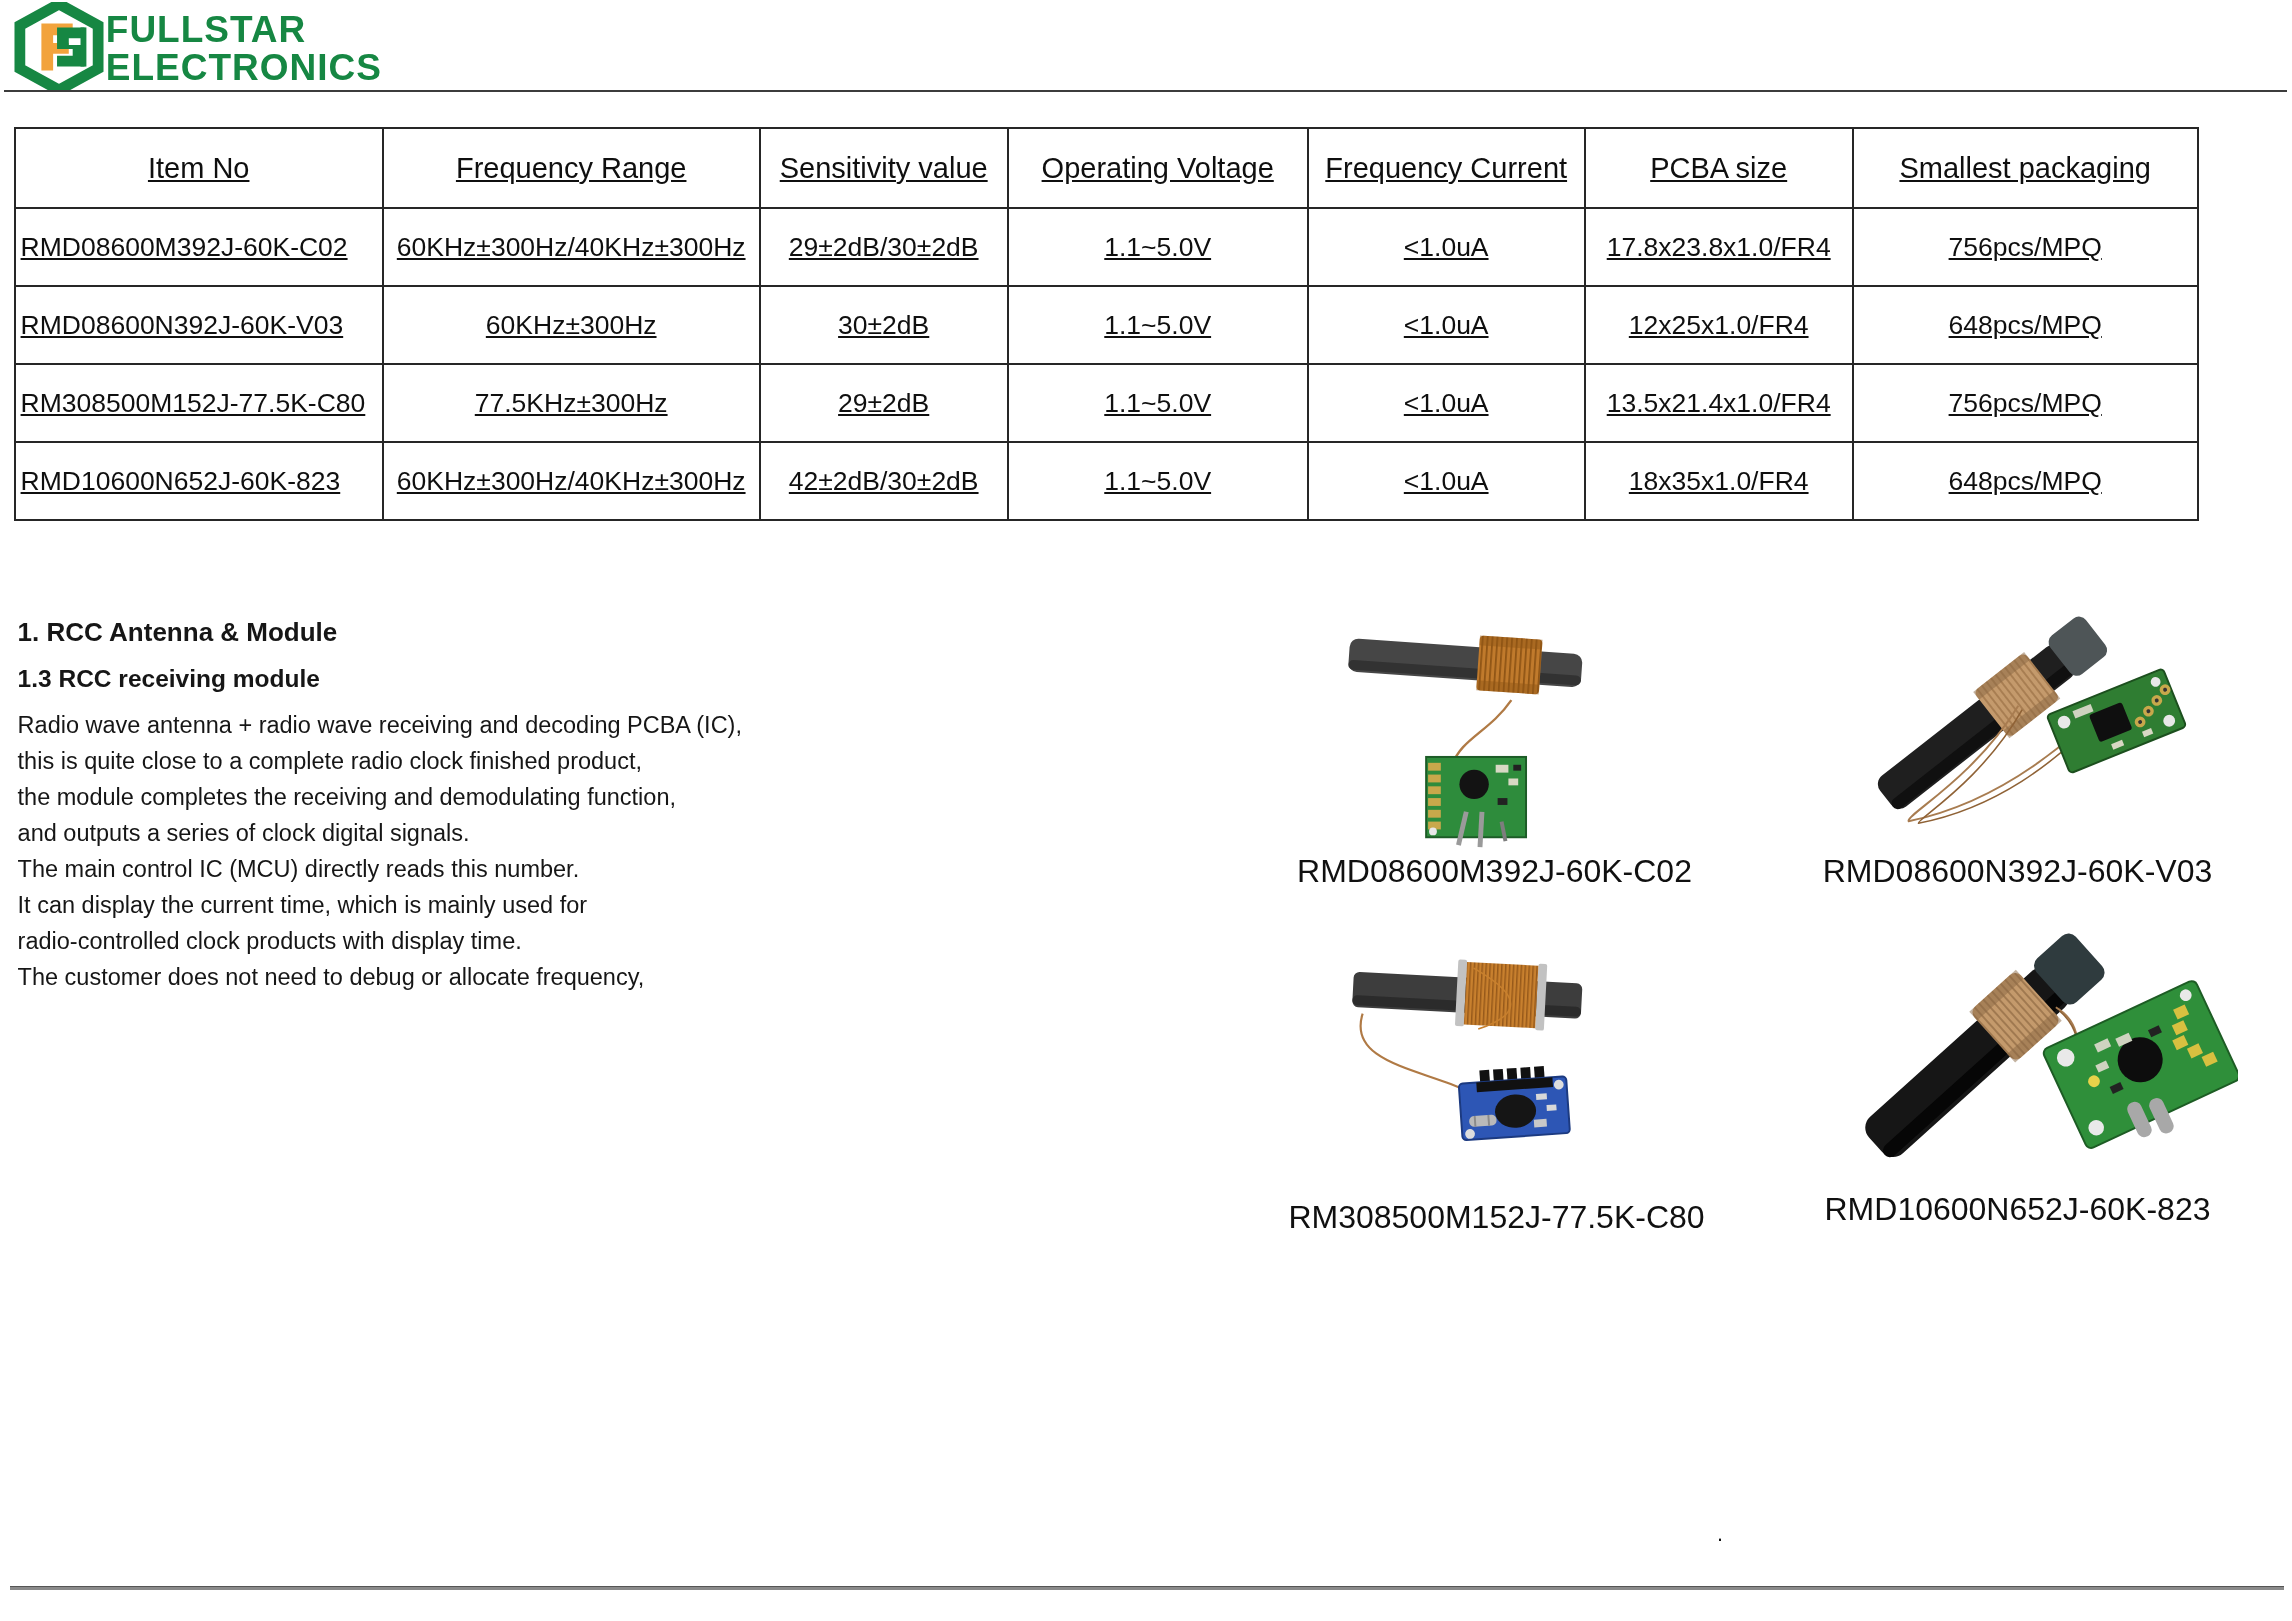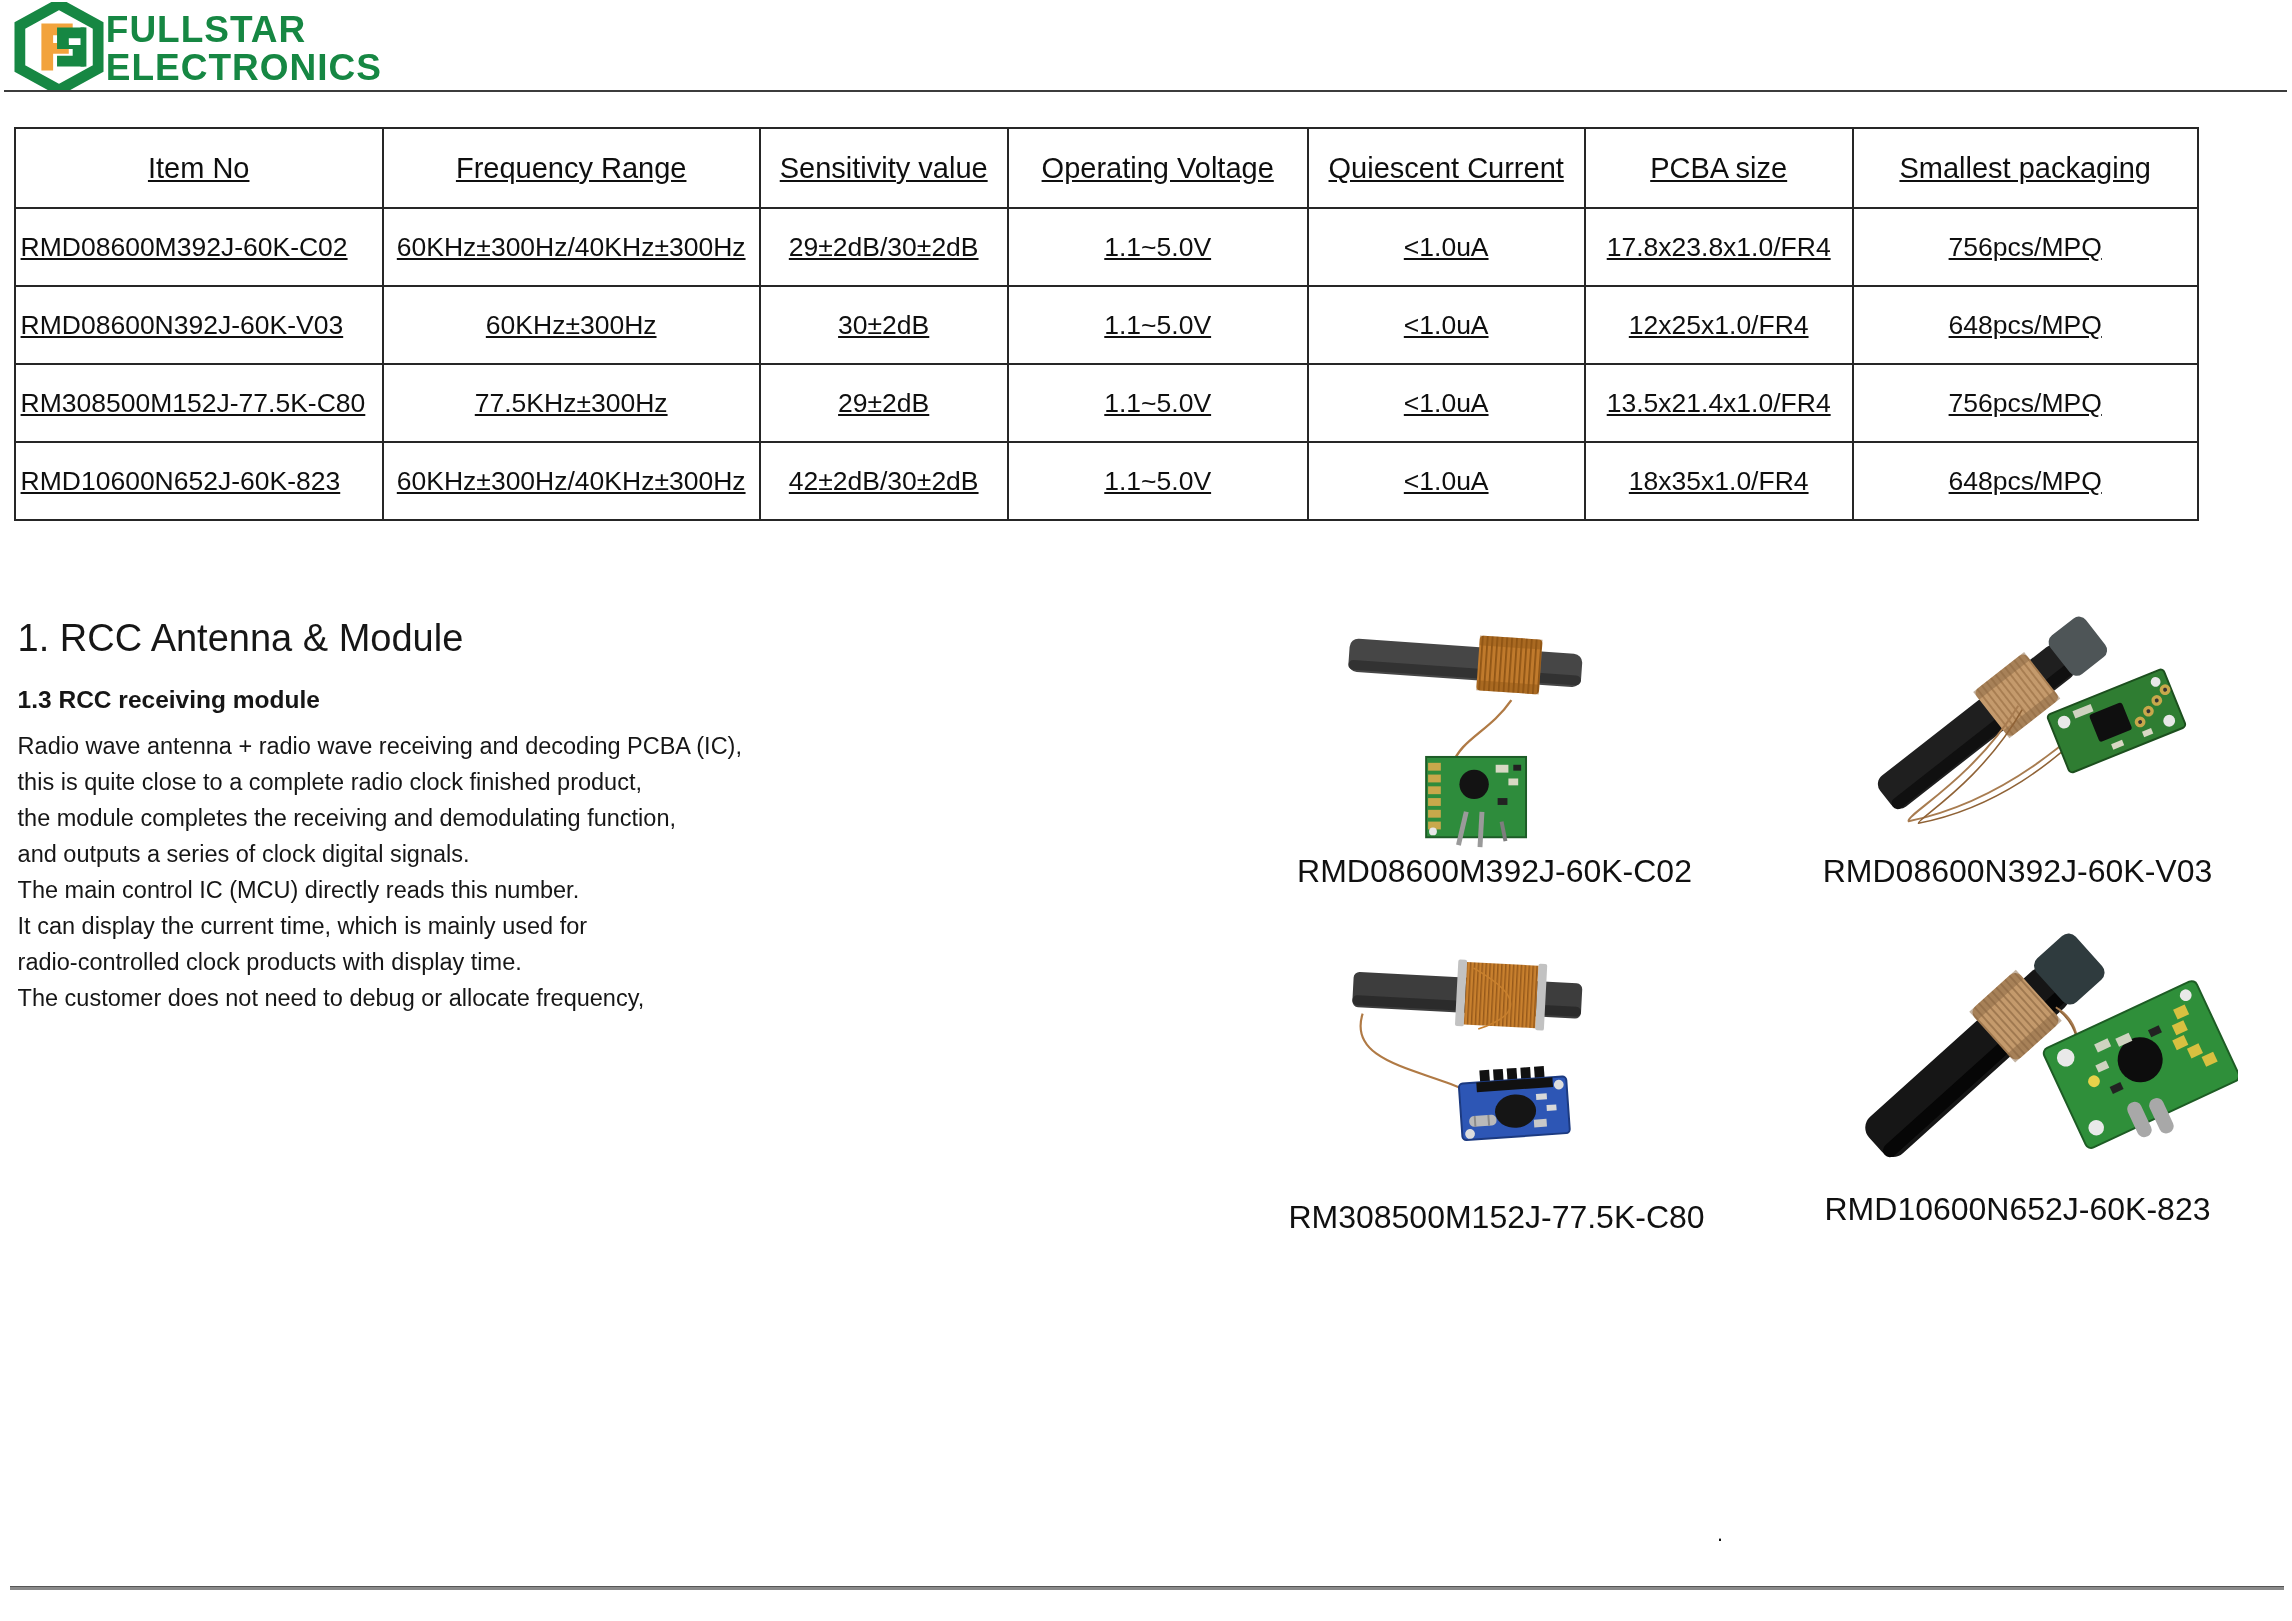--- a/index.html
+++ b/index.html
@@ -24,21 +24,21 @@
     border:2px solid #262626;text-align:center;vertical-align:middle;
     padding:0 3.9px;overflow:hidden;white-space:nowrap;
   }
   table.spec{border:2.9px solid #262626;text-decoration:underline;}
   table.spec th{font-weight:normal;font-size:29px;height:78px;}
   table.spec td{height:76px;}
   table.spec td.c0{text-align:left;padding-left:4.9px;}
 
   
   .section{position:absolute;left:17.6px;top:617px;width:902px;}
-  .section h1{margin:0 0 26px 0;font-size:38px;font-weight:normal;color:#161616;}
+  .section h1{margin:0 0 17px 0;font-size:26px;font-weight:bold;color:#161616;}
   .section h2{margin:0 0 13.7px 0;font-size:24.5px;font-weight:bold;color:#161616;}
   .section p{margin:0;font-size:23.5px;line-height:36px;color:#161616;}
 
   
   .figure{position:absolute;}
   .figure .caption{
     position:absolute;left:0;right:0;text-align:center;font-size:32px;color:#101010;white-space:nowrap;
   }
   .figure svg{position:absolute;}
 
@@ -74,21 +74,21 @@
       <col style="width:277px">
       <col style="width:268px">
       <col style="width:345px">
   </colgroup>
   <thead>
     <tr>
       <th>Item No</th>
       <th>Frequency Range</th>
       <th>Sensitivity value</th>
       <th>Operating Voltage</th>
-      <th>Quiescent Current</th>
+      <th>Frequency Current</th>
       <th>PCBA size</th>
       <th>Smallest packaging</th>
     </tr>
   </thead>
   <tbody>
     <tr>
       <td class="c0">RMD08600M392J-60K-C02</td>
       <td>60KHz±300Hz/40KHz±300Hz</td>
       <td>29±2dB/30±2dB</td>
       <td>1.1~5.0V</td>

